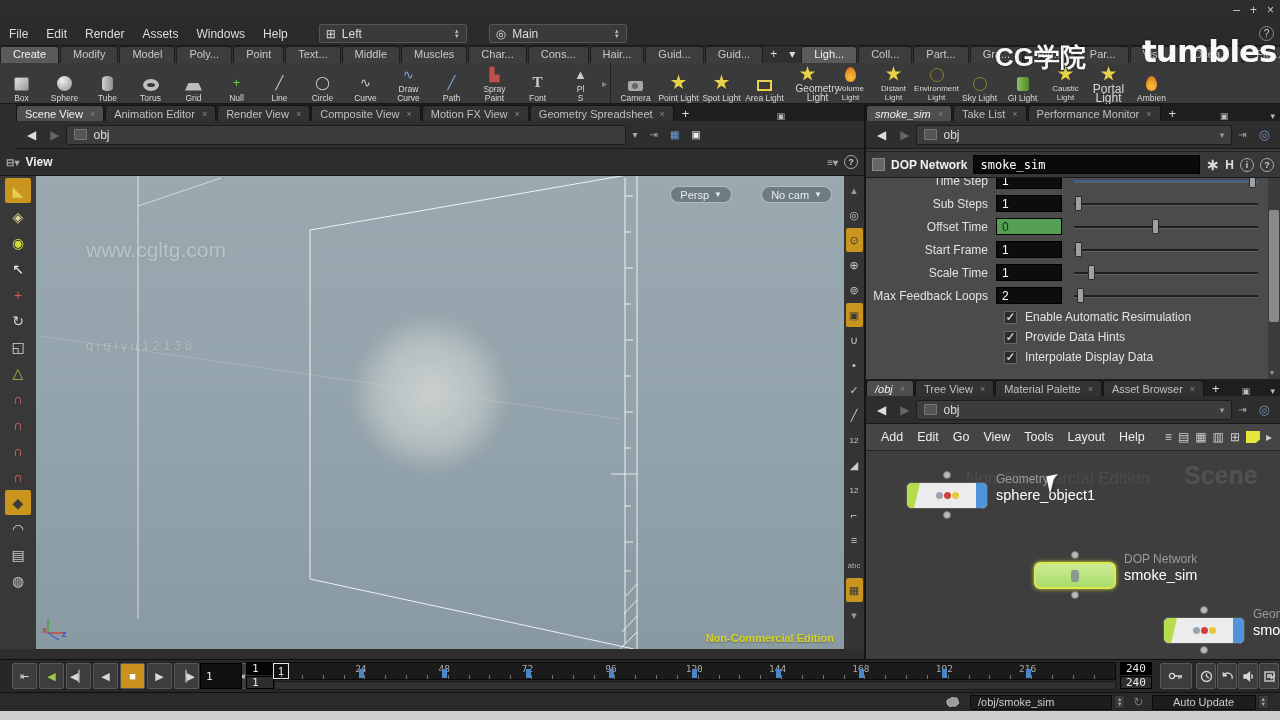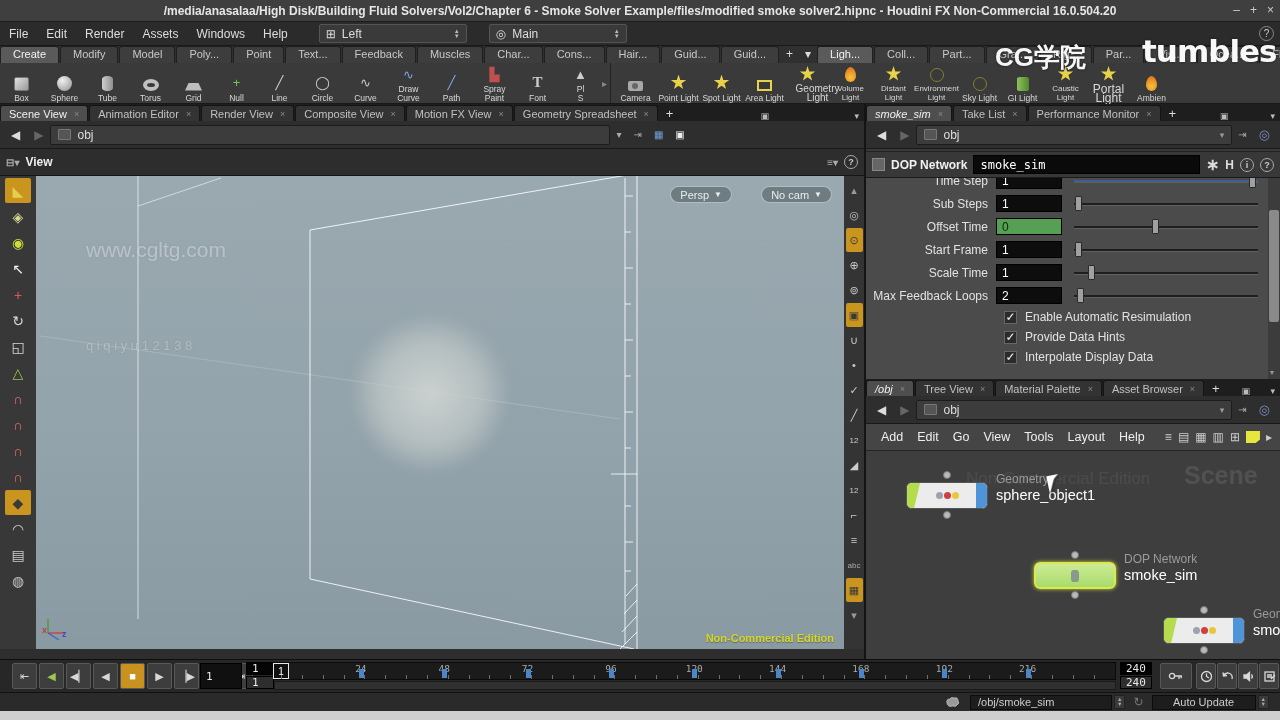--- a/index.html
+++ b/index.html
@@ -61,21 +61,21 @@
   .ptab-plus { color:#ddd; font-size:13px; padding:0 7px; }
   .ptab-ico { margin-left:auto; color:#bbb; font-size:9px; padding:0 5px; }
   .pathbar { background:#2e2e2e; border-bottom:1px solid #191919; display:flex; align-items:center; }
   .navarrow { font-size:12px; padding:0 7px; }
   .pathfield { background:#3c3c3c; border:1px solid #1c1c1c; border-radius:2px; height:20px;
     display:flex; align-items:center; gap:6px; padding:0 7px; color:#ddd; font-size:12px; flex:1; }
   .pathfield .nico { width:13px; height:11px; background:#555; border:1px solid #777; border-radius:1px; }
   .bar-ico { color:#aaa; font-size:10px; padding:0 6px; }
 
   
-  #left-pane { left:0; top:104px; width:923px; height:555px; background:#2e2e2e; }
+  #left-pane { left:0; top:104px; width:923px; height:555px; background:#2e2e2e;padding-left:16px; }
   #lp-tabs { width:864px; }
   #lp-path { width:864px; height:28px; padding:0 4px; }
   #view-header { left:0; top:45px; width:864px; height:27px; background:#2d2d2d; border-bottom:1px solid #151515;
     display:flex; align-items:center; color:#eee; font-size:12px; font-weight:bold; }
   #viewport { left:36px; top:72px; width:808px; height:473px; overflow:hidden;
     background:linear-gradient(#9aa9b0 0%,#93a3ab 55%,#8a9aa3 100%); }
   .vtoolcol { top:72px; width:36px; height:473px; background:#383838; display:flex; flex-direction:column;
     align-items:center; padding-top:2px; }
   #vtool-left { left:0; }
   #vtool-right { left:844px; width:20px; background:#343434; }
@@ -195,23 +195,20 @@
   #wm-cg { left:995px; top:40px; color:rgba(255,255,255,0.96); font-size:26px; font-weight:bold;
     text-shadow:0 0 3px rgba(0,0,0,0.5); z-index:50; }
   #wm-bili { left:1142px; top:33px; color:rgba(255,255,255,0.97); font-size:31px; font-weight:bold;
     letter-spacing:-1px; text-shadow:0 0 3px rgba(0,0,0,0.45); z-index:50; font-family:"DejaVu Sans",sans-serif; }
 </style>
 </head>
 <body>
 
 <div id="app">
 
-  <div id="titlebar" class="abs">
-    <span>/media/anasalaa/High Disk/Building Fluid Solvers/Vol2/Chapter 6 - Smoke Solver Example/files/modified smoke solver2.hipnc - Houdini FX Non-Commercial 16.0.504.20</span>
-  </div>
   <div id="winbtns" class="abs">
     <span>–</span>
     <span>+</span>
     <span>×</span>
   </div>
 
   <div id="menubar" class="abs">
     <span id="menu-items" style="display:flex;height:100%">
         <span class="menu-item">File</span>
         <span class="menu-item">Edit</span>
@@ -239,21 +236,21 @@
   </div>
   <div id="menu-help">?</div>
 
   <div id="shelftabs" class="abs">
       <div class="shelf-tab active">Create</div>
       <div class="shelf-tab">Modify</div>
       <div class="shelf-tab">Model</div>
       <div class="shelf-tab">Poly...</div>
       <div class="shelf-tab">Point</div>
       <div class="shelf-tab">Text...</div>
-      <div class="shelf-tab">Feedback</div>
+      <div class="shelf-tab">Middle</div>
       <div class="shelf-tab">Muscles</div>
       <div class="shelf-tab">Char...</div>
       <div class="shelf-tab">Cons...</div>
       <div class="shelf-tab">Hair...</div>
       <div class="shelf-tab">Guid...</div>
       <div class="shelf-tab">Guid...</div>
       <span class="shelf-aux">+</span>
       <span class="shelf-aux">▾</span>
       <div class="shelf-tab active">Ligh...</div>
       <div class="shelf-tab">Coll...</div>

